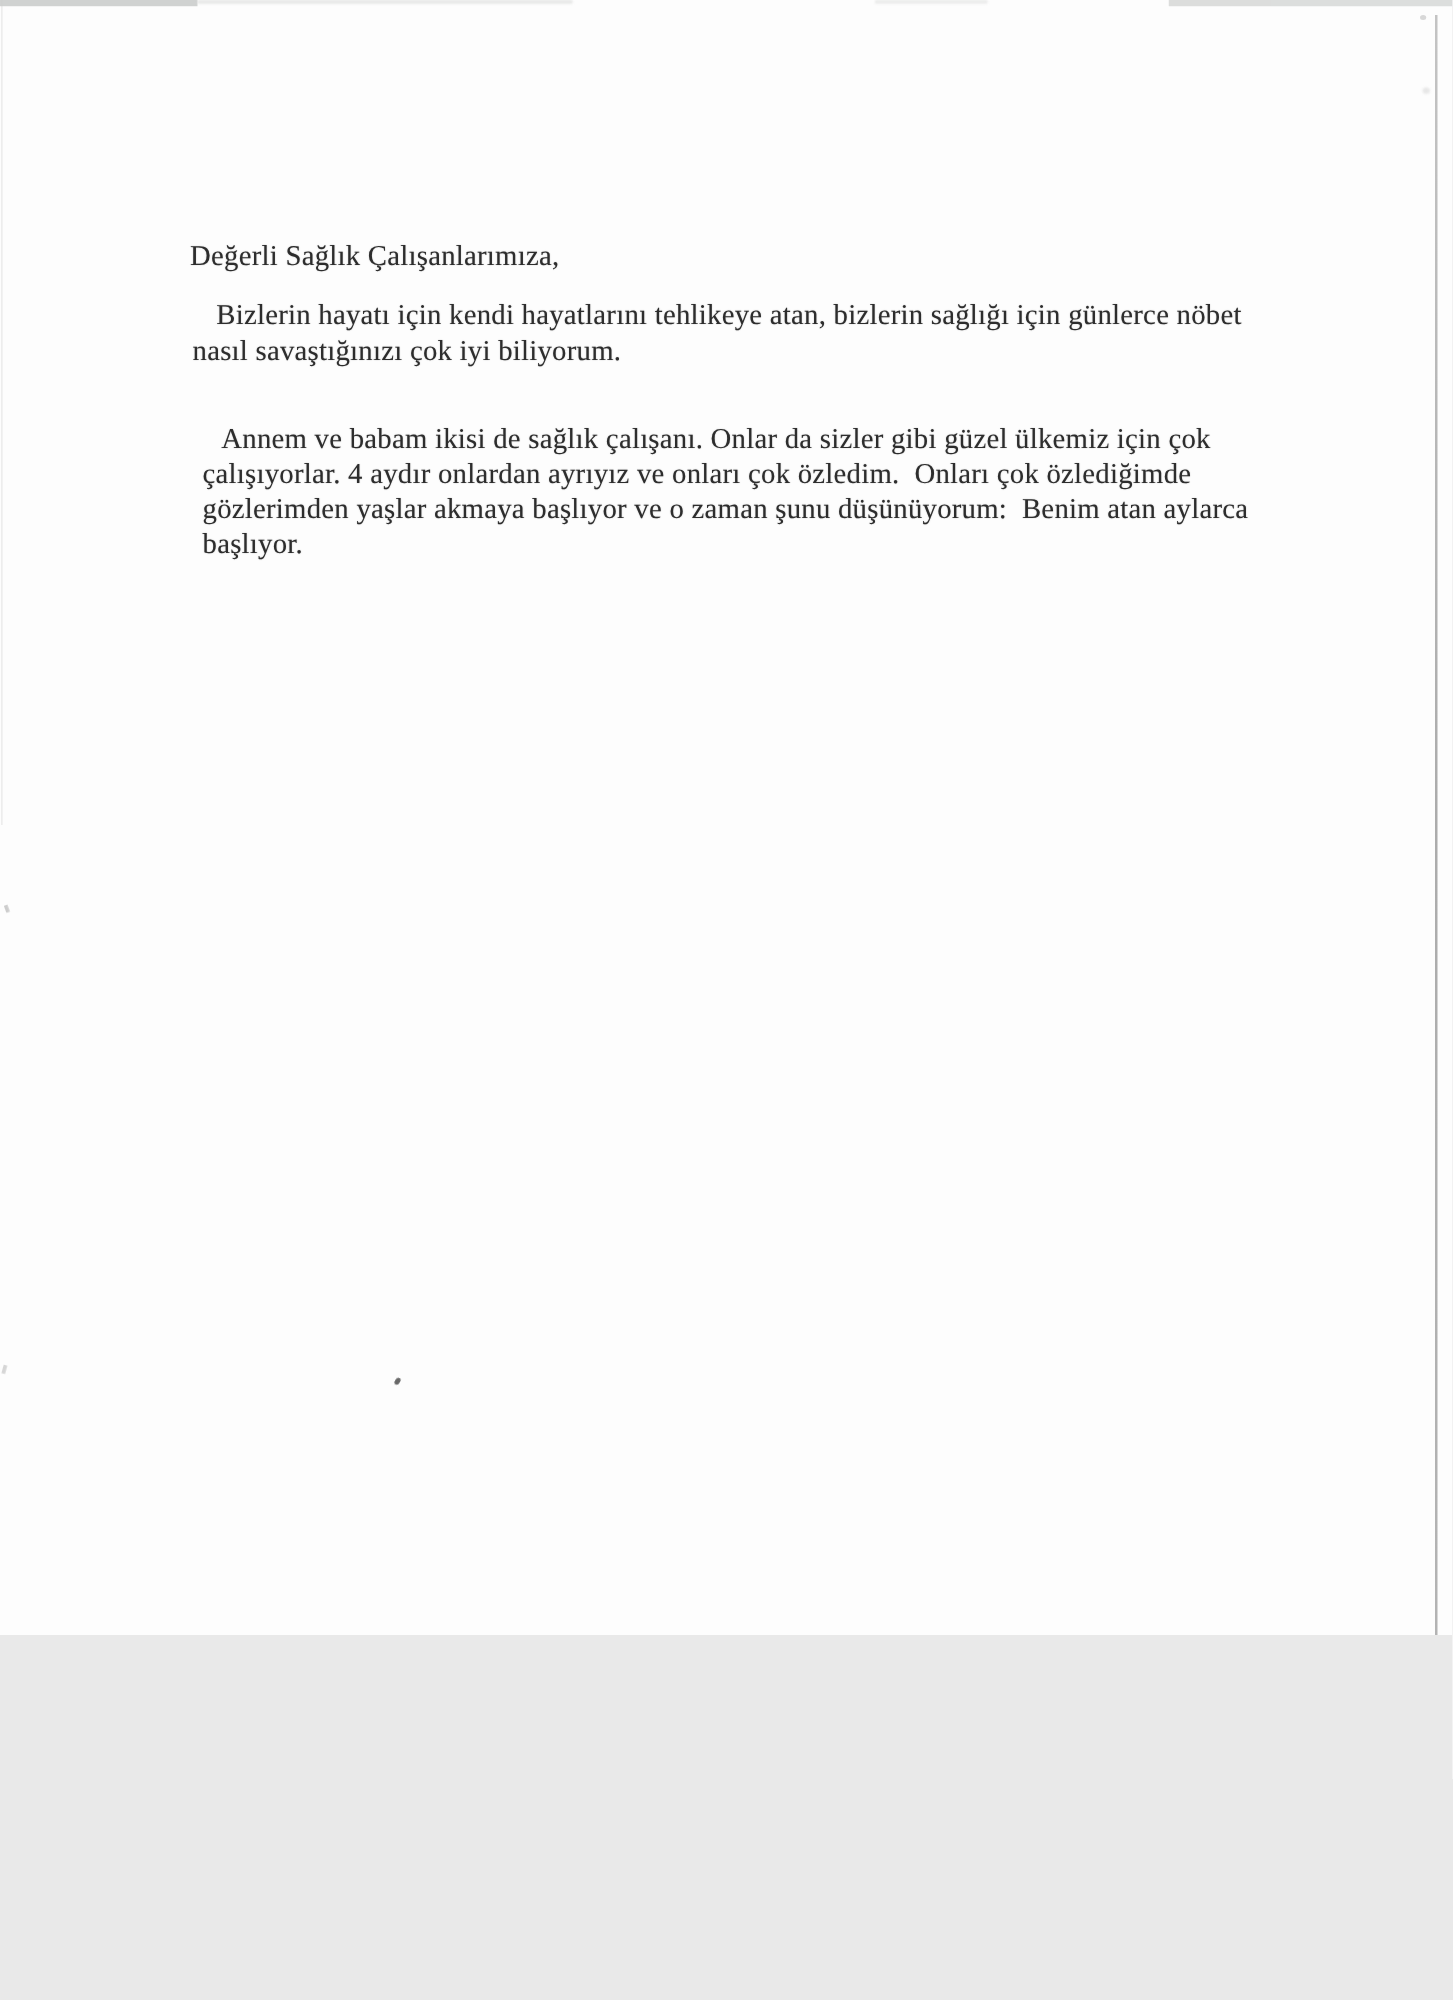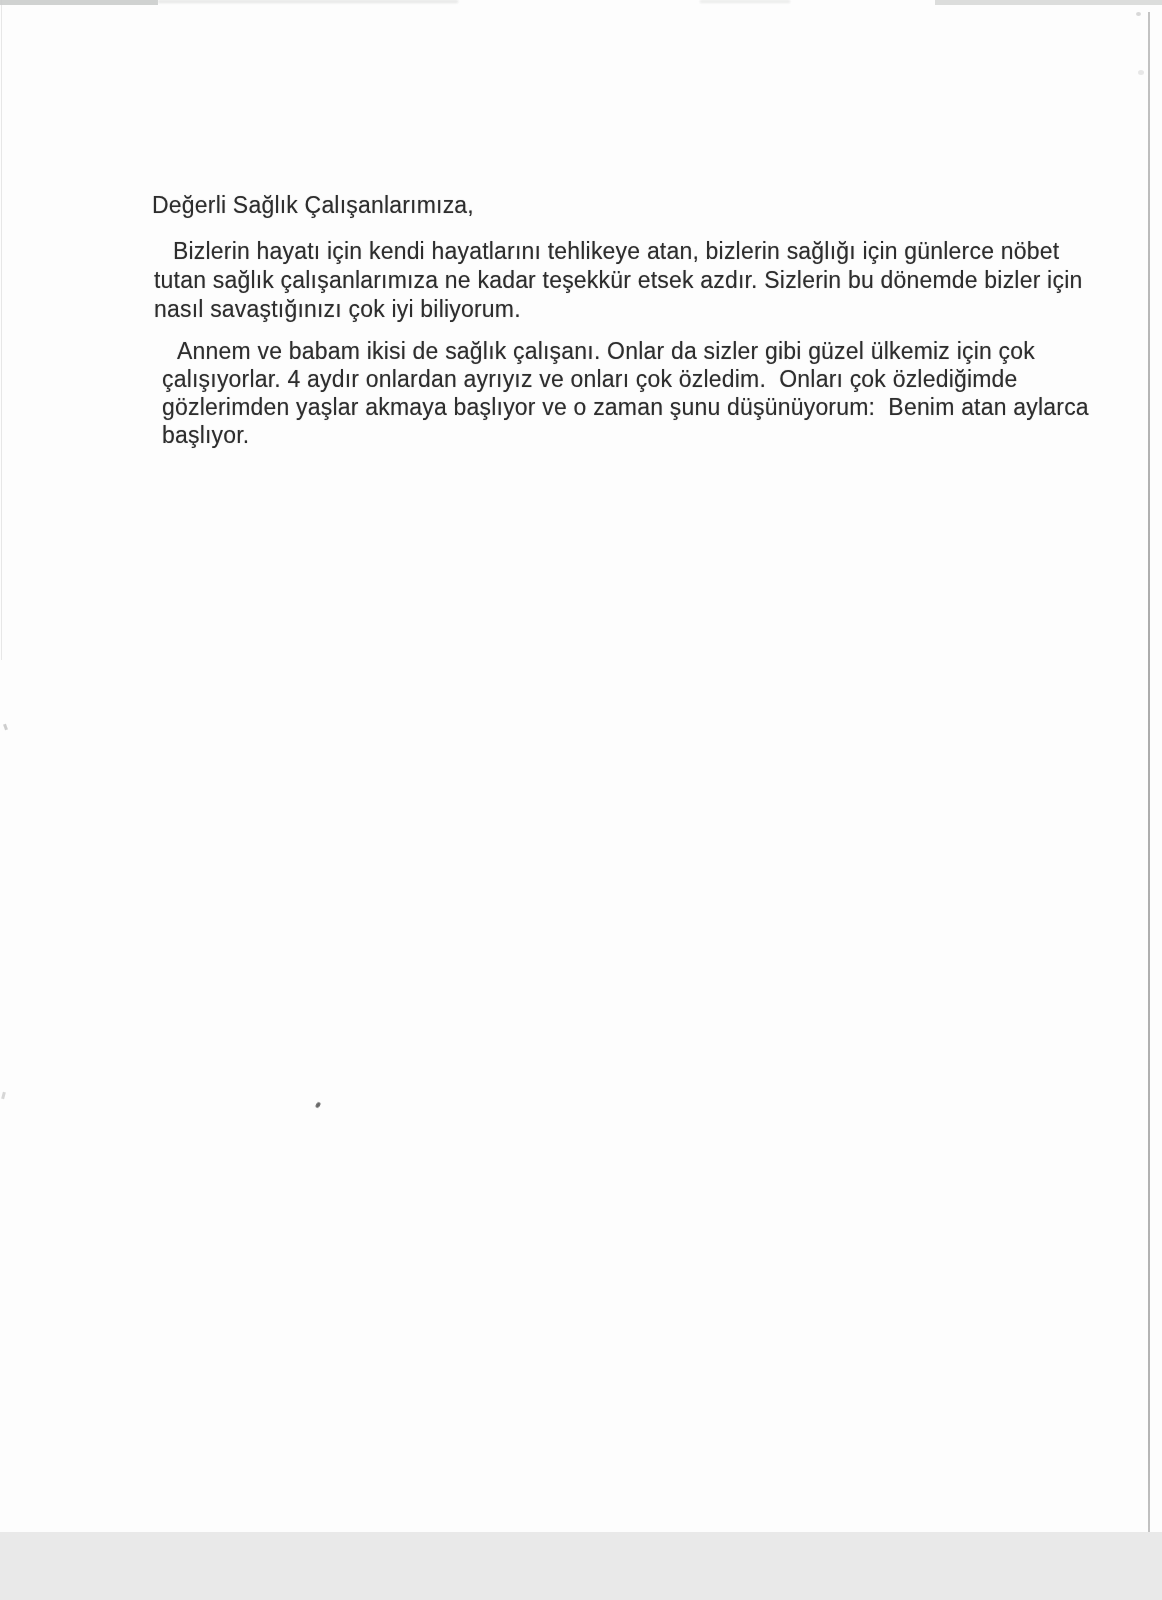--- a/index.html
+++ b/index.html
@@ -3,24 +3,24 @@
 <meta charset="utf-8">
 <style>
   html, body {
     margin: 0;
     padding: 0;
     background: #e9e9e9;
   }
   .page {
     position: relative;
     width: 1162px;
-    height: 1532px;
+    height: 1308px;
     background: #fdfdfd;
     overflow: hidden;
-    font-family: Liberation Sans, sans-serif;
+    font-family: Liberation Serif, serif;
     color: #2d2d2d;
   }
   .textline {
     white-space: pre;
     font-size: 23px;
     letter-spacing: 0.2px;
     text-shadow: 0 0 1px rgba(45,45,45,0.38);
   }
   .salutation {
     position: absolute;
@@ -77,21 +77,20 @@
 </style>
 </head>
 <body>
 
 <div class="page">
 
   <div class="textline salutation">Değerli Sağlık Çalışanlarımıza,</div>
 
   <div class="para para-1">
     <div class="textline">Bizlerin hayatı için kendi hayatlarını tehlikeye atan, bizlerin sağlığı için günlerce nöbet</div>
-    <div class="textline">tutan sağlık çalışanlarımıza ne kadar teşekkür etsek azdır. Sizlerin bu dönemde bizler için</div>
     <div class="textline">nasıl savaştığınızı çok iyi biliyorum.</div>
   </div>
 
   <div class="para para-2">
     <div class="textline">Annem ve babam ikisi de sağlık çalışanı. Onlar da sizler gibi güzel ülkemiz için çok</div>
     <div class="textline">çalışıyorlar. 4 aydır onlardan ayrıyız ve onları çok özledim.  Onları çok özlediğimde</div>
     <div class="textline">gözlerimden yaşlar akmaya başlıyor ve o zaman şunu düşünüyorum:  Benim atan aylarca</div>
     <div class="textline">başlıyor.</div>
   </div>
 

